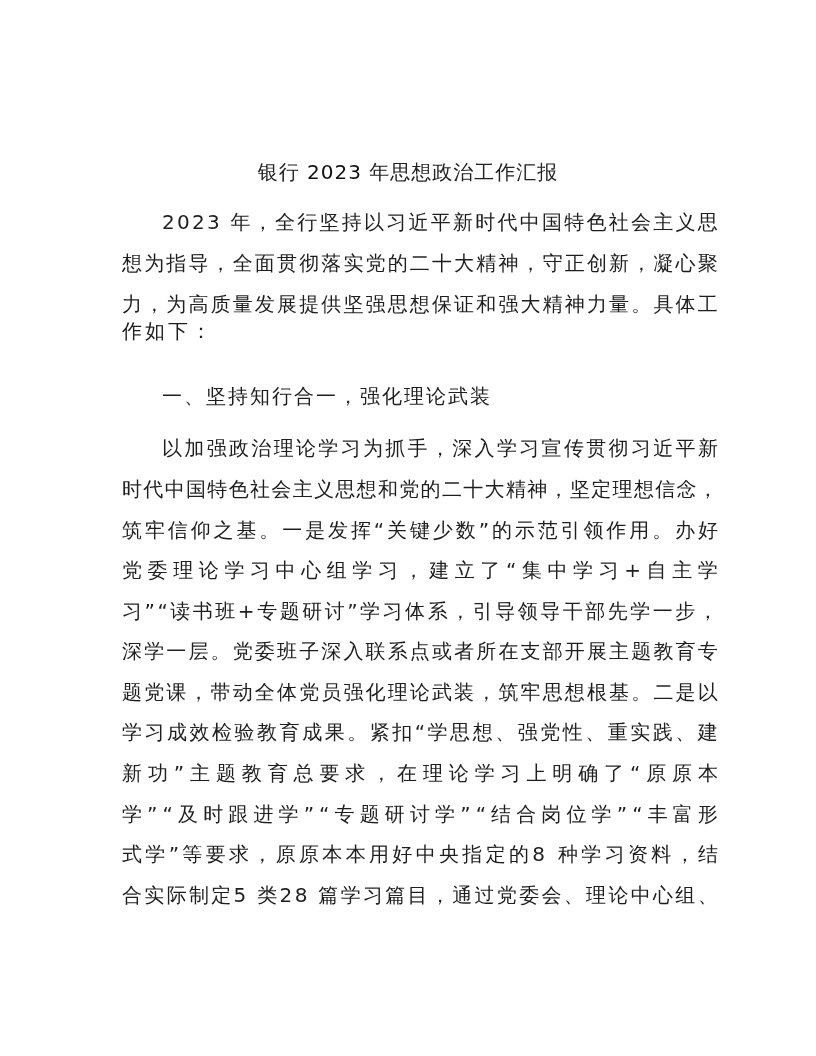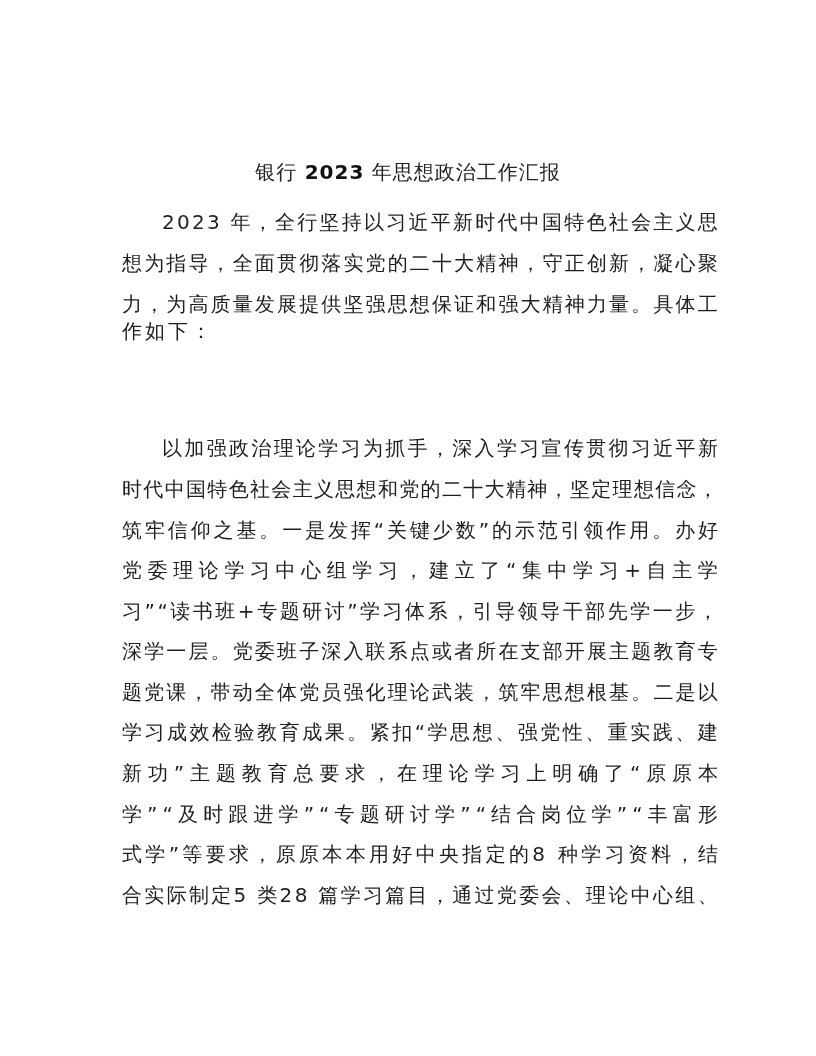--- a/index.html
+++ b/index.html
@@ -29,21 +29,21 @@
       width: 816px;
       top: 158px;
       text-align: center;
       font-size: 20px;
       line-height: 28px;
       letter-spacing: 1px;
       color: #222222;
       white-space: nowrap;
     }
     .title .num {
-      font-weight: bold;
+      font-weight: normal;
       color: #111111;
     }
     .line {
       position: absolute;
       left: 122px;
       width: 596px;
       font-size: 20px;
       height: 28px;
       line-height: 28px;
       white-space: nowrap;
@@ -160,20 +160,21 @@
         <span>力</span>
         <span>量</span>
         <span>。</span>
         <span>具</span>
         <span>体</span>
         <span>工</span>
       </div>
     <div class="line last" style="top:317px;">作如下：</div>
   </div>
 
+  <div class="line heading-line" style="top:382px;">一、坚持知行合一，强化理论武装</div>
 
   <div>
     <div class="line indent" style="top: 434px; display: flex; justify-content: space-between;">
         <span>以</span>
         <span>加</span>
         <span>强</span>
         <span>政</span>
         <span>治</span>
         <span>理</span>
         <span>论</span>

